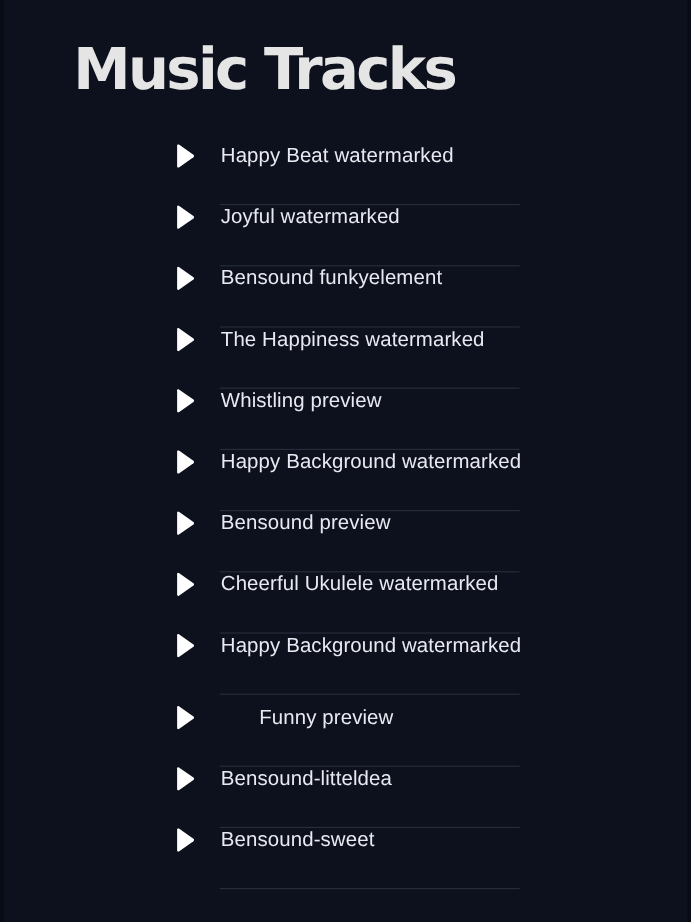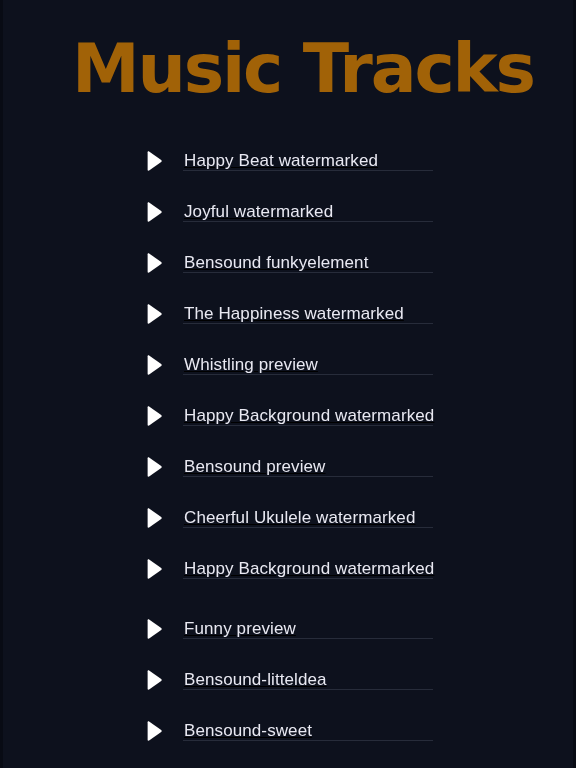--- a/index.html
+++ b/index.html
@@ -27,58 +27,58 @@
     border-right: 3px solid #080b14;
     overflow: hidden;
   }
 
   
   .header {
     padding: 0;
     margin: 0;
   }
   .page-title {
-    margin: 11px;
+    margin: 0;
     padding: 0;
     position: absolute;
     left: 58px;
     top: 17px;
     font-family: "DejaVu Sans", "Liberation Sans", sans-serif;
-    font-size: 68px;
+    font-size: 48px;
     line-height: 82px;
     font-weight: 700;
     letter-spacing: -2.2px;
-    color: #a16207;
+    color: #e5e5e5;
     white-space: nowrap;
   }
 
   
   .track-list {
     position: absolute;
     top: 120px;
     left: 0;
     right: 0;
     list-style: none;
     margin: 0;
     padding: 0;
   }
 
   .track-row {
     position: relative;
     display: flex;
-    align-items: flex-end;
+    align-items: flex-start;
     height: 51px;
     padding: 0 0 0 142px;
     box-sizing: border-box;
     cursor: pointer;
-    text-decoration: underline;
   }
   
   .track-row.gap-before {
     margin-top: 9px;
+    gap: 32px;
   }
 
   .play-icon {
     flex: 0 0 auto;
     width: 18px;
     height: 20px;
     display: block;
     margin-right: 21px;
   }
   .play-icon svg {

